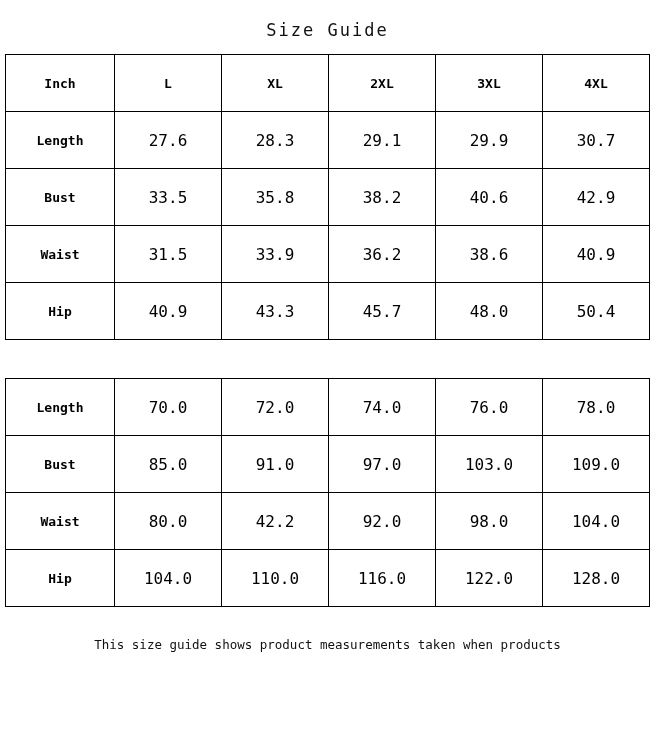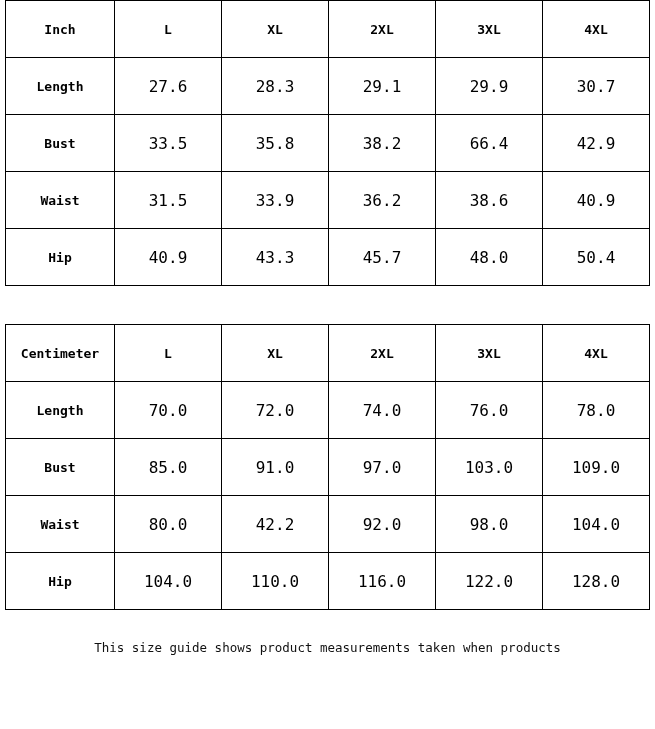--- a/index.html
+++ b/index.html
@@ -66,20 +66,21 @@
     line-height: 20px;
     padding-top: 20px;
     color: #111111;
   }
 </style>
 </head>
 <body>
 
 <div class="page">
 
+  <div class="title">Size Guide</div>
 
   <table class="size-table">
     <colgroup>
       <col class="col-label">
         <col class="col-data">
         <col class="col-data">
         <col class="col-data">
         <col class="col-data">
         <col class="col-data">
     </colgroup>
@@ -98,21 +99,21 @@
         <td class="value">28.3</td>
         <td class="value">29.1</td>
         <td class="value">29.9</td>
         <td class="value">30.7</td>
       </tr>
       <tr>
         <td>Bust</td>
         <td class="value">33.5</td>
         <td class="value">35.8</td>
         <td class="value">38.2</td>
-        <td class="value">66.4</td>
+        <td class="value">40.6</td>
         <td class="value">42.9</td>
       </tr>
       <tr>
         <td>Waist</td>
         <td class="value">31.5</td>
         <td class="value">33.9</td>
         <td class="value">36.2</td>
         <td class="value">38.6</td>
         <td class="value">40.9</td>
       </tr>
@@ -132,28 +133,20 @@
   <table class="size-table">
     <colgroup>
       <col class="col-label">
         <col class="col-data">
         <col class="col-data">
         <col class="col-data">
         <col class="col-data">
         <col class="col-data">
     </colgroup>
     <tbody>
-      <tr>
-        <th class="unit">Centimeter</th>
-        <th>L</th>
-        <th>XL</th>
-        <th>2XL</th>
-        <th>3XL</th>
-        <th>4XL</th>
-      </tr>
       <tr>
         <td>Length</td>
         <td class="value">70.0</td>
         <td class="value">72.0</td>
         <td class="value">74.0</td>
         <td class="value">76.0</td>
         <td class="value">78.0</td>
       </tr>
       <tr>
         <td>Bust</td>

